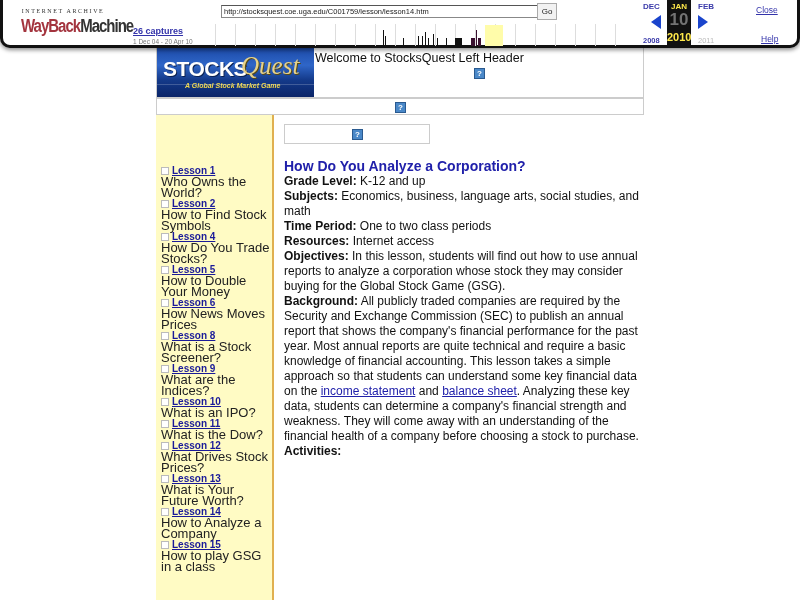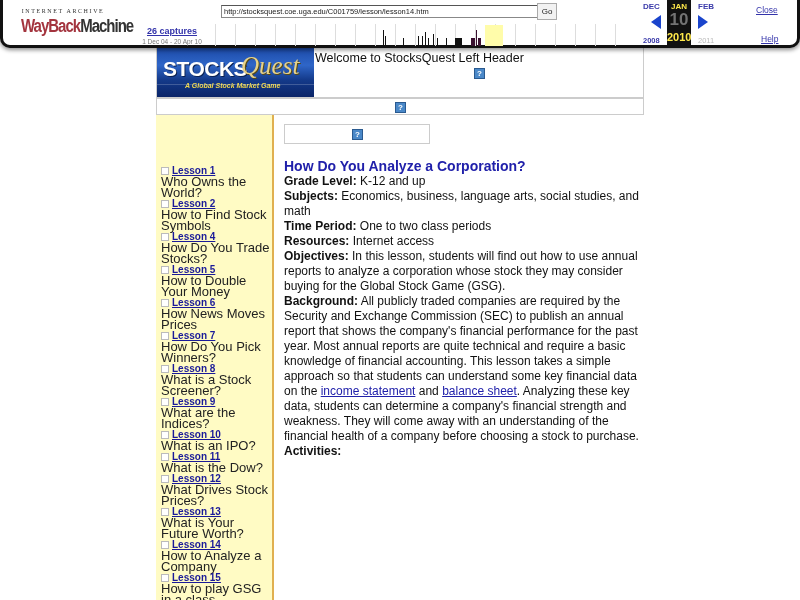--- a/index.html
+++ b/index.html
@@ -10,21 +10,21 @@
     position: absolute; left: 0; top: 0; width: 800px; height: 48px;
     background: #ffffff; border: 3px solid #111; border-top: none;
     border-radius: 0 0 10px 10px; box-shadow: 0 2px 4px rgba(0,0,0,0.45);
     z-index: 10;
   }
   .wb-logo { position: absolute; left: 18px; top: 8px; width: 84px; }
   .wb-logo-top { font-family: "Liberation Serif", serif; font-size: 6px; letter-spacing: 1.6px; color: #333; text-align: center; }
   .wb-logo-main { font-family: "Liberation Sans", sans-serif; font-weight: bold; font-size: 15px; letter-spacing: -1px; line-height: 17px; text-align: center; transform: scaleY(1.25); transform-origin: top; }
   .wb-logo-main .way { color: #a3343e; }
   .wb-logo-main .mach { color: #333; }
-  .wb-captures { position: absolute; left: 130px; top: 26px; width: 78px; text-align: center; }
+  .wb-captures { position: absolute; left: 130px; top: 26px; width: 78px; text-align: left; }
   .wb-captures a { font-size: 9px; color: #3333aa; text-decoration: underline; font-weight: bold; display: block; }
   .wb-captures span { font-size: 6.5px; color: #777; display: block; margin-top: 2px; }
   .wb-url {
     position: absolute; left: 218px; top: 5px; width: 328px; height: 13px;
     border: 1px solid #888; border-top-color: #555; font-size: 7.5px; color: #222;
     padding: 1px 2px; background: #fff; font-family: "Liberation Sans", sans-serif; line-height: 10px;
   }
   .wb-go {
     position: absolute; left: 534px; top: 3px; width: 20px; height: 17px;
     border: 1px solid #aaa; background: #f2f2f2; font-size: 8px; color: #222; text-align: center; line-height: 15px;
@@ -202,27 +202,20 @@
         <div class="lesson">
           <div class="lesson-link">
             <span class="cb"></span>
             <a>Lesson 6</a>
           </div>
           <div class="lesson-desc">How News Moves Prices</div>
         </div>
         <div class="lesson">
           <div class="lesson-link">
             <span class="cb"></span>
-            <a>Lesson 7</a>
-          </div>
-          <div class="lesson-desc">How Do You Pick Winners?</div>
-        </div>
-        <div class="lesson">
-          <div class="lesson-link">
-            <span class="cb"></span>
             <a>Lesson 8</a>
           </div>
           <div class="lesson-desc">What is a Stock Screener?</div>
         </div>
         <div class="lesson">
           <div class="lesson-link">
             <span class="cb"></span>
             <a>Lesson 9</a>
           </div>
           <div class="lesson-desc">What are the Indices?</div>

